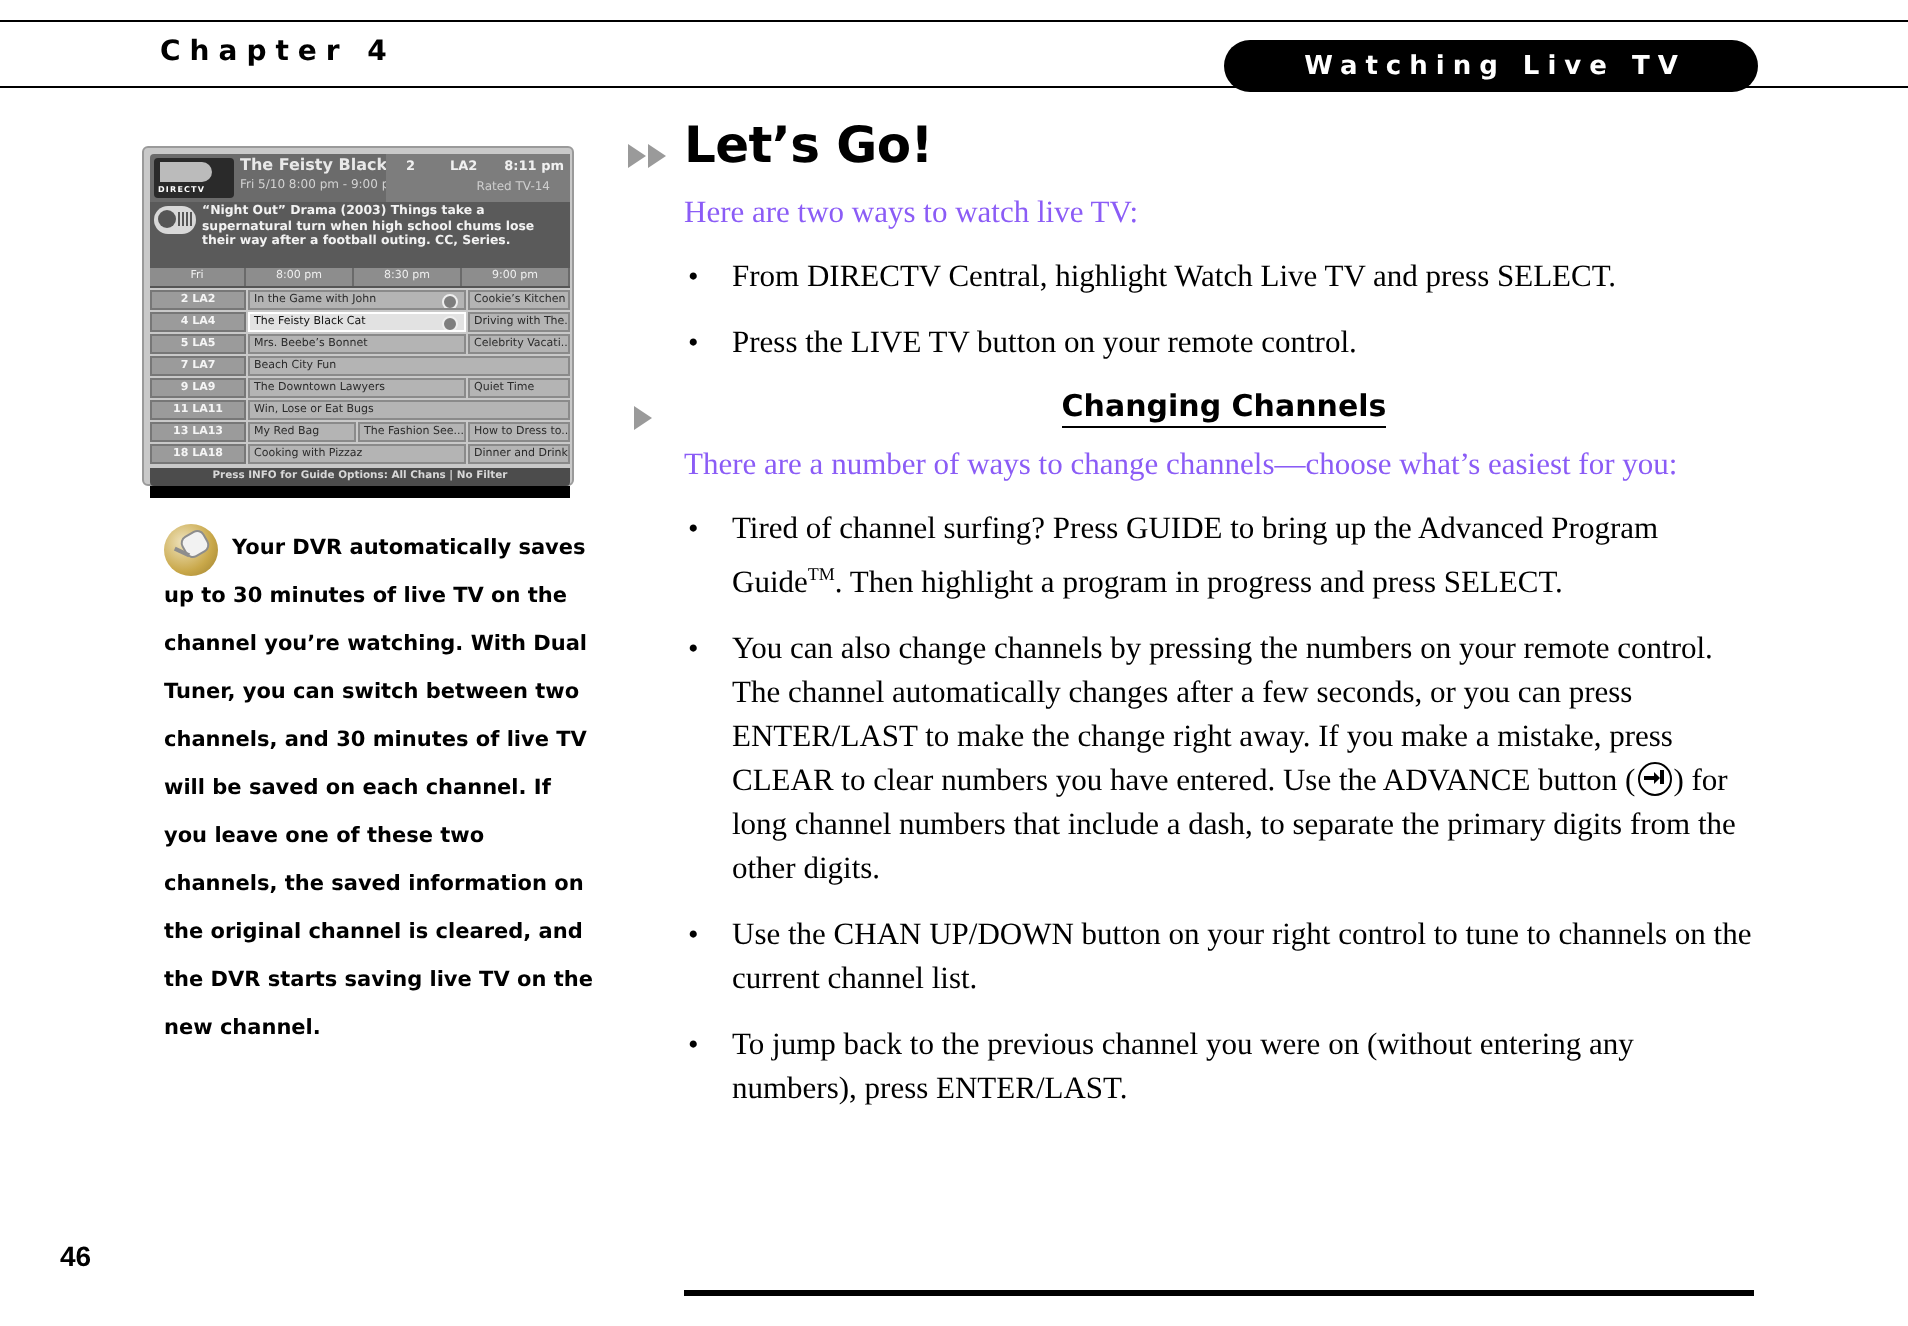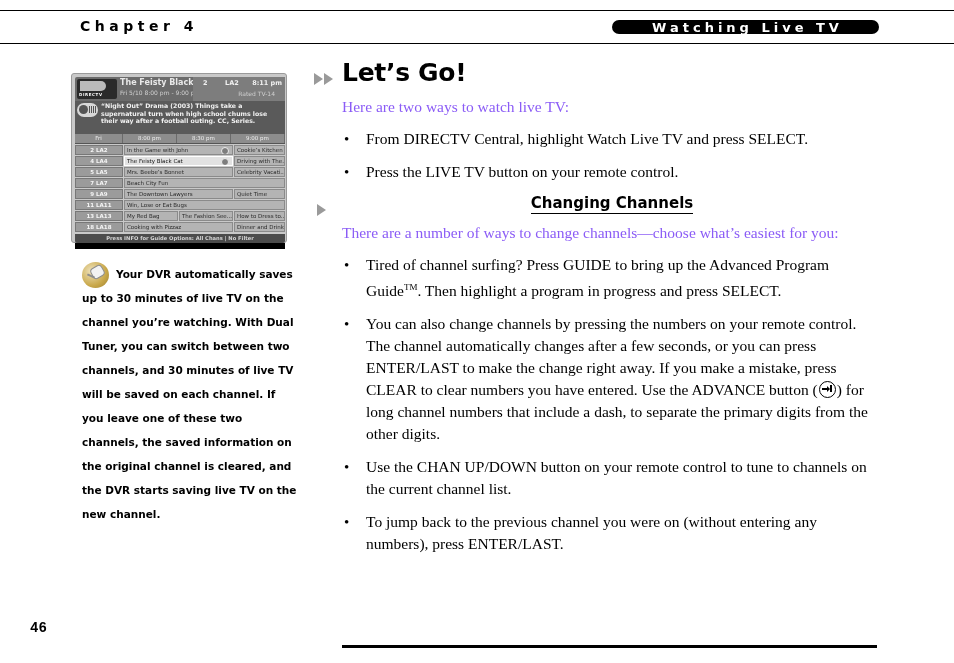--- a/index.html
+++ b/index.html
@@ -18,21 +18,21 @@
   }
   #header .rule-top { top:0; }
   #header .rule-bot { top:33px; }
   #chapter-label {
     position:absolute; left:80px; top:8px;
     font-family:"DejaVu Sans", sans-serif;
     font-size:14px; font-weight:bold; letter-spacing:4.5px; color:#000;
   }
   #section-pill {
     position:absolute; left:612px; top:10px;
-    width:267px; height:14px; border-radius:13px;
+    width:267px; height:26px; border-radius:13px;
     background:#000;
     display:flex; align-items:center; justify-content:center;
   }
   #section-pill span {
     font-family:"DejaVu Sans", sans-serif;
     font-size:13px; font-weight:bold; letter-spacing:4px; color:#fff;
     padding-left:4px;
   }
 
   
@@ -204,21 +204,21 @@
     border-top:3px solid transparent; border-bottom:3px solid transparent;
     border-left:3.5px solid #000;
   }
   .adv-icon .bar {
     position:absolute; left:10.5px; top:3.2px; width:1.4px; height:6.5px; background:#000;
   }
 
   
   #page-number {
     position:absolute; left:30px; top:620px;
-    font-family:Liberation Mono, monospace;
+    font-family:Liberation Sans, sans-serif;
     font-size:14px; font-weight:bold; color:#000;
   }
   #footer-rule {
     position:absolute; left:342px; top:645px; width:535px; height:3px; background:#000;
   }
 </style>
 </head>
 <body>
 
 <div id="header">
@@ -336,19 +336,19 @@
   <div id="subhead-row">
     <span id="subhead-tri"><span class="tri"></span></span>
     <span id="subhead">Changing Channels</span>
   </div>
 
   <p class="body-p">There are a number of ways to change channels—choose what’s easiest for you:</p>
 
   <ul class="bullets">
     <li><span>Tired of channel surfing? Press GUIDE to bring up the Advanced Program Guide</span><sup class="tm">TM</sup><span>. Then highlight a program in progress and press SELECT.</span></li>
     <li><span>You can also change channels by pressing the numbers on your remote control. The channel automatically changes after a few seconds, or you can press ENTER/LAST to make the change right away. If you make a mistake, press CLEAR to clear numbers you have entered. Use the ADVANCE button (</span><span class="adv-icon"><span class="shaft"></span><span class="head"></span><span class="bar"></span></span><span>) for long channel numbers that include a dash, to separate the primary digits from the other digits.</span></li>
-    <li>Use the CHAN UP/DOWN button on your remote control to tune to channels on the current channel list.</li>
+    <li>Use the CHAN UP/DOWN button on your right control to tune to channels on the current channel list.</li>
     <li>To jump back to the previous channel you were on (without entering any numbers), press ENTER/LAST.</li>
   </ul>
 </div>
 
 <div id="page-number">46</div>
 <div id="footer-rule"></div>
 
 </body></html>

